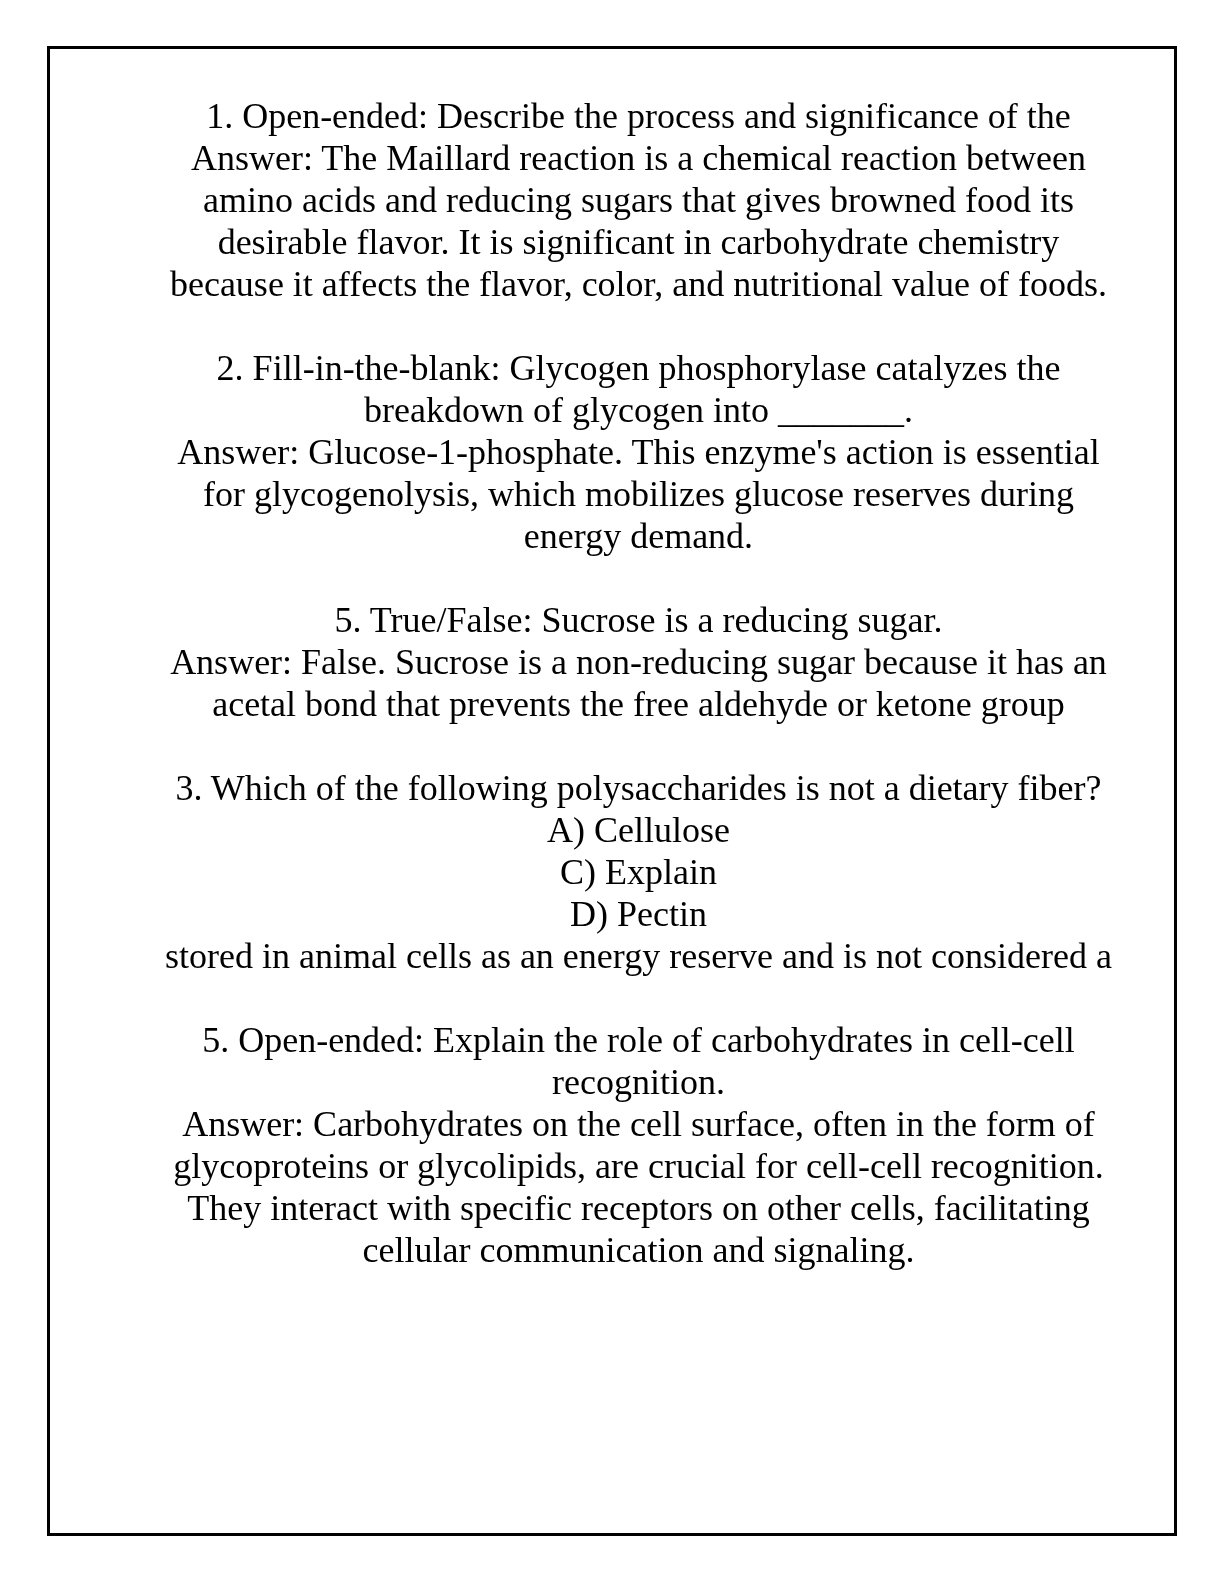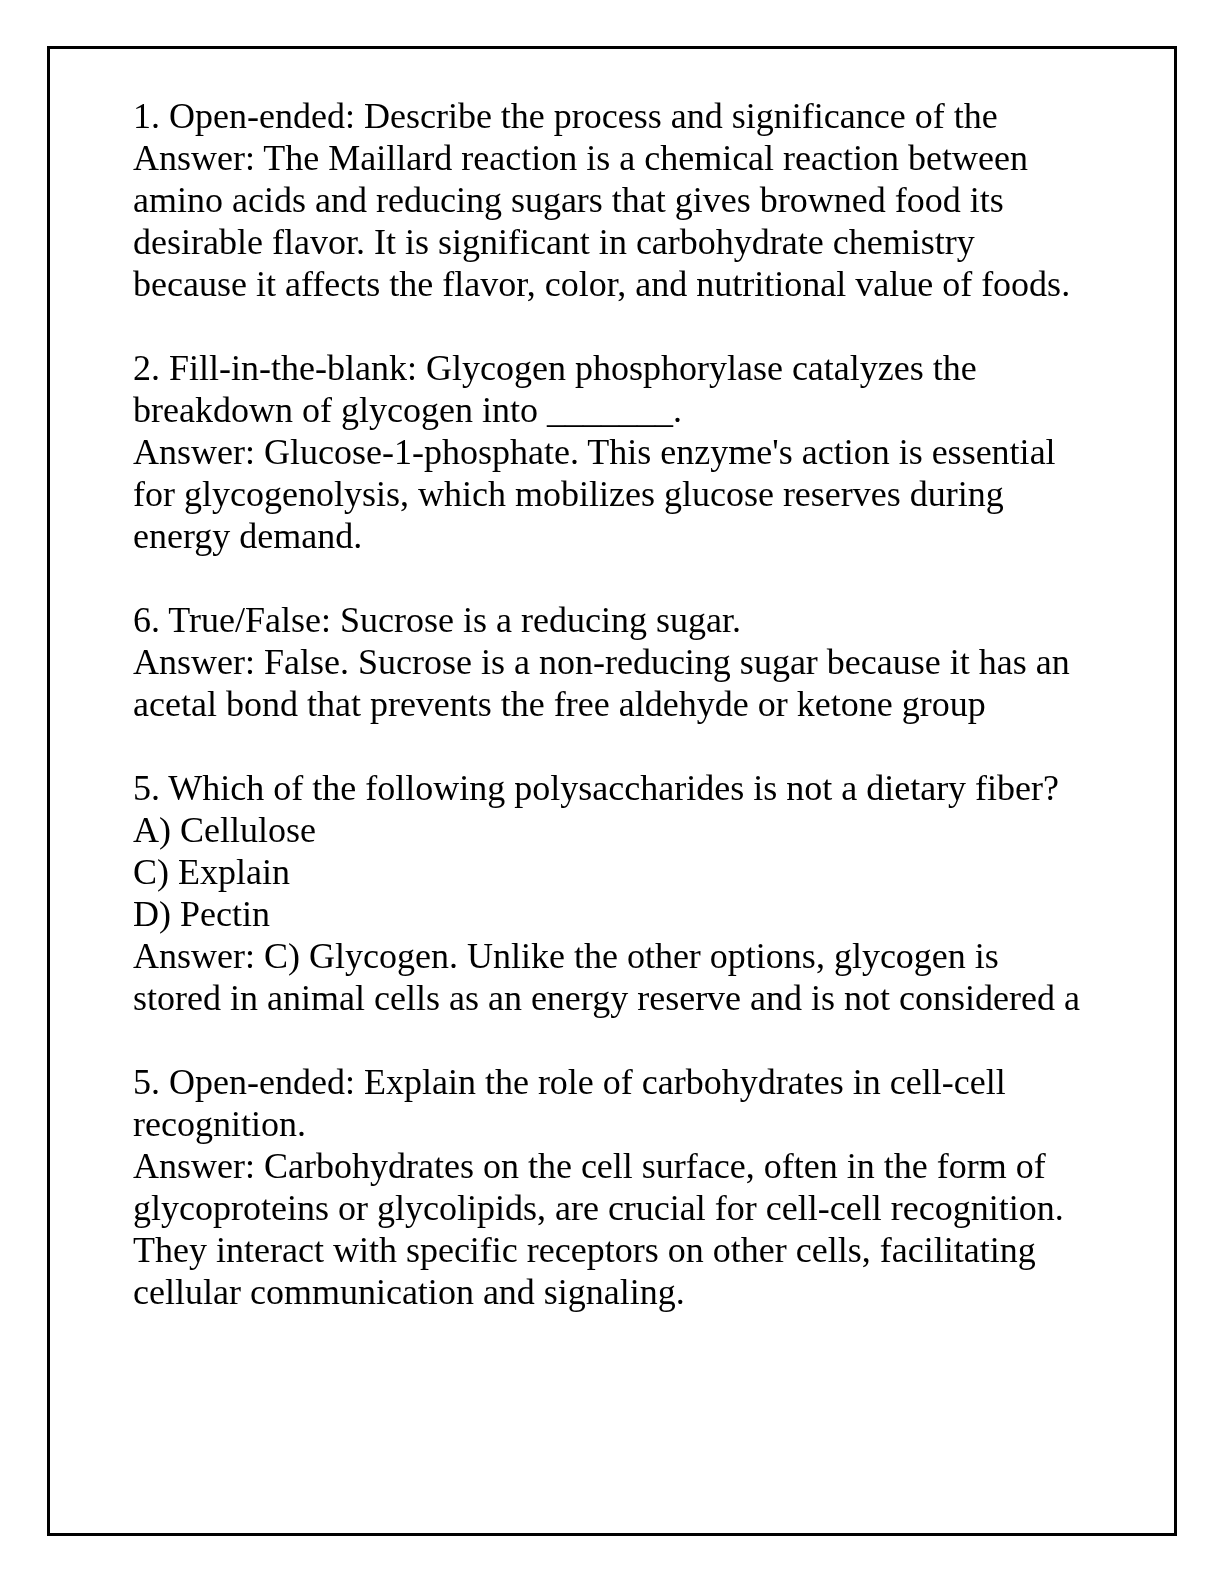--- a/index.html
+++ b/index.html
@@ -17,20 +17,21 @@
     overflow: hidden;
   }
   .frame {
     position: absolute;
     left: 47px;
     top: 46px;
     width: 1130px;
     height: 1490px;
     border: 3px solid #000000;
     box-sizing: border-box;
+    text-align: center;
   }
   .content {
     position: absolute;
     left: 83px;
     top: 46px;
     right: 30px;
   }
   .block {
     margin: 0 0 42px 0;
   }
@@ -59,30 +60,29 @@
           <div class="line">because it affects the flavor, color, and nutritional value of foods.</div>
         </div>
         <div class="block">
           <div class="line">2. Fill-in-the-blank: Glycogen phosphorylase catalyzes the</div>
           <div class="line">breakdown of glycogen into _______.</div>
           <div class="line">Answer: Glucose-1-phosphate. This enzyme's action is essential</div>
           <div class="line">for glycogenolysis, which mobilizes glucose reserves during</div>
           <div class="line">energy demand.</div>
         </div>
         <div class="block">
-          <div class="line">6. True/False: Sucrose is a reducing sugar.</div>
+          <div class="line">5. True/False: Sucrose is a reducing sugar.</div>
           <div class="line">Answer: False. Sucrose is a non-reducing sugar because it has an</div>
           <div class="line">acetal bond that prevents the free aldehyde or ketone group</div>
         </div>
         <div class="block">
-          <div class="line">5. Which of the following polysaccharides is not a dietary fiber?</div>
+          <div class="line">3. Which of the following polysaccharides is not a dietary fiber?</div>
           <div class="line">A) Cellulose</div>
           <div class="line">C) Explain</div>
           <div class="line">D) Pectin</div>
-          <div class="line">Answer: C) Glycogen. Unlike the other options, glycogen is</div>
           <div class="line">stored in animal cells as an energy reserve and is not considered a</div>
         </div>
         <div class="block">
           <div class="line">5. Open-ended: Explain the role of carbohydrates in cell-cell</div>
           <div class="line">recognition.</div>
           <div class="line">Answer: Carbohydrates on the cell surface, often in the form of</div>
           <div class="line">glycoproteins or glycolipids, are crucial for cell-cell recognition.</div>
           <div class="line">They interact with specific receptors on other cells, facilitating</div>
           <div class="line">cellular communication and signaling.</div>
         </div>

